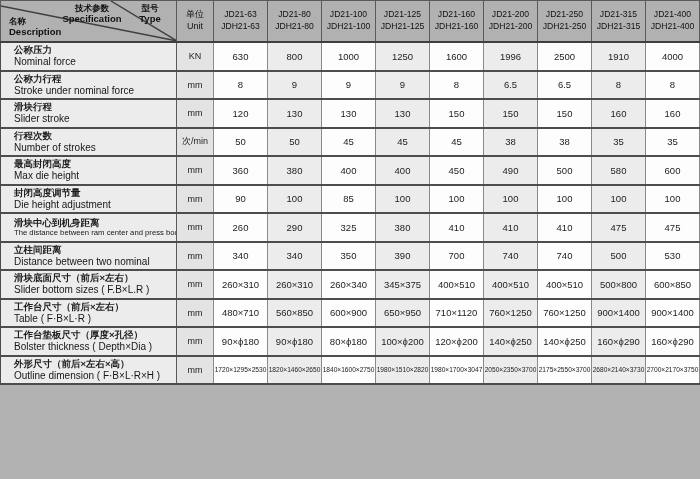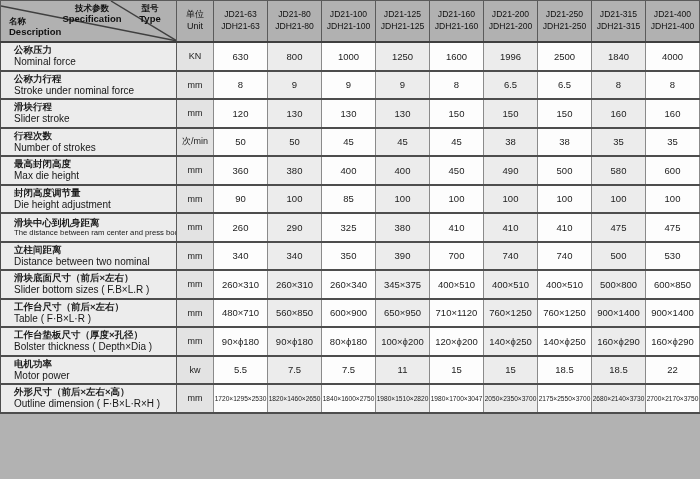--- a/index.html
+++ b/index.html
@@ -117,21 +117,21 @@
             <div class="en">Nominal force</div>
           </td>
           <td class="unit-cell">KN</td>
           <td class="val-cell">630</td>
           <td class="val-cell stripe">800</td>
           <td class="val-cell">1000</td>
           <td class="val-cell stripe">1250</td>
           <td class="val-cell">1600</td>
           <td class="val-cell stripe">1996</td>
           <td class="val-cell">2500</td>
-          <td class="val-cell stripe">1840</td>
+          <td class="val-cell stripe">1910</td>
           <td class="val-cell">4000</td>
         </tr>
         <tr>
           <td class="label-cell">
             <div class="cn">公称力行程</div>
             <div class="en">Stroke under nominal force</div>
           </td>
           <td class="unit-cell">mm</td>
           <td class="val-cell">8</td>
           <td class="val-cell stripe">9</td>
@@ -282,36 +282,20 @@
           <td class="val-cell">80×ϕ180</td>
           <td class="val-cell stripe">100×ϕ200</td>
           <td class="val-cell">120×ϕ200</td>
           <td class="val-cell stripe">140×ϕ250</td>
           <td class="val-cell">140×ϕ250</td>
           <td class="val-cell stripe">160×ϕ290</td>
           <td class="val-cell">160×ϕ290</td>
         </tr>
         <tr>
           <td class="label-cell">
-            <div class="cn">电机功率</div>
-            <div class="en">Motor power</div>
-          </td>
-          <td class="unit-cell">kw</td>
-          <td class="val-cell">5.5</td>
-          <td class="val-cell stripe">7.5</td>
-          <td class="val-cell">7.5</td>
-          <td class="val-cell stripe">11</td>
-          <td class="val-cell">15</td>
-          <td class="val-cell stripe">15</td>
-          <td class="val-cell">18.5</td>
-          <td class="val-cell stripe">18.5</td>
-          <td class="val-cell">22</td>
-        </tr>
-        <tr>
-          <td class="label-cell">
             <div class="cn">外形尺寸（前后×左右×高）</div>
             <div class="en">Outline dimension ( F·B×L·R×H )</div>
           </td>
           <td class="unit-cell">mm</td>
           <td class="val-cell tiny">1720×1295×2530</td>
           <td class="val-cell stripe tiny">1820×1460×2650</td>
           <td class="val-cell tiny">1840×1600×2750</td>
           <td class="val-cell stripe tiny">1980×1510×2820</td>
           <td class="val-cell tiny">1980×1700×3047</td>
           <td class="val-cell stripe tiny">2050×2350×3700</td>

